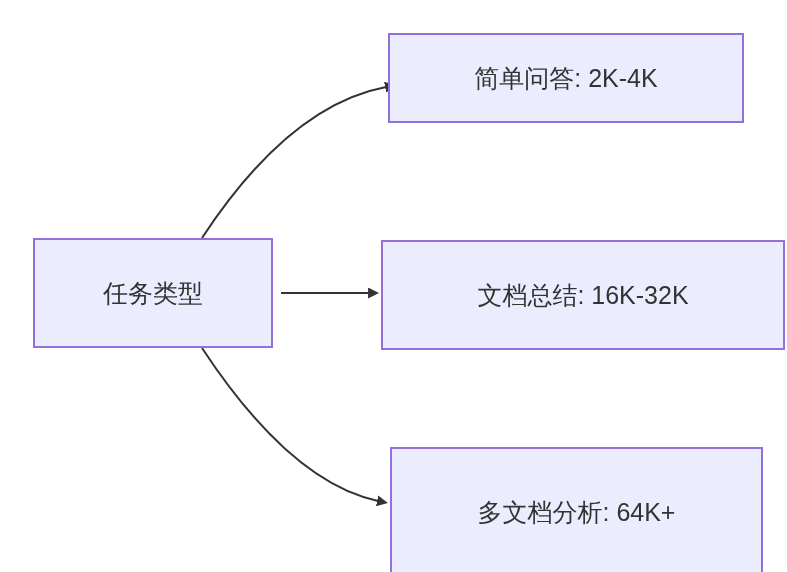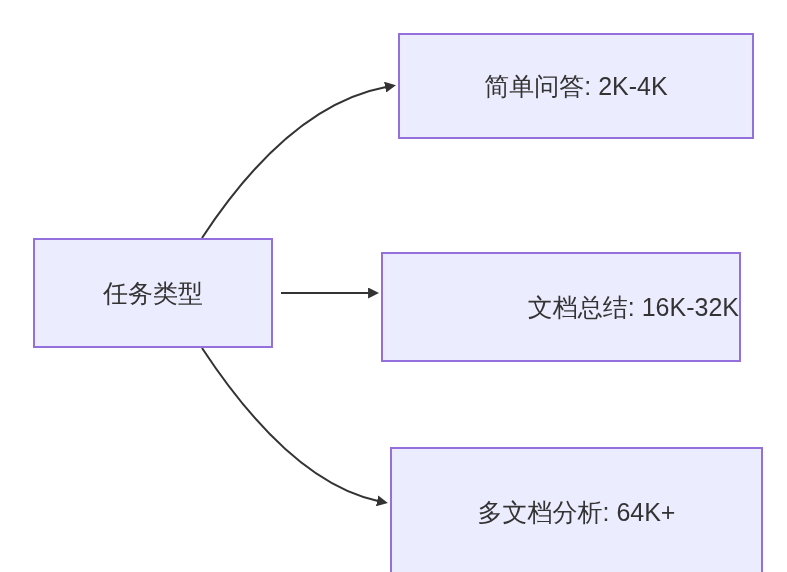--- a/index.html
+++ b/index.html
@@ -26,22 +26,22 @@
     background:var(--node-fill);
     border:2px solid var(--node-border);
     color:var(--text-color);
     display:flex;align-items:center;justify-content:center;
     font-size:25px;
     line-height:1.2;
     text-align:center;
     white-space:nowrap;
   }
   .node-root   {left:33px;  top:238px; width:240px; height:110px;}
-  .node-qa     {left:398px; top:33px;  width:356px; height:106px;}
-  .node-summary{left:381px; top:252px; width:360px; height:110px;justify-content:flex-end;}
+  .node-qa     {left:388px; top:33px;  width:356px; height:90px;}
+  .node-summary{left:381px; top:240px; width:404px; height:110px;}
   .node-multi  {left:390px; top:447px; width:373px; height:130px;}
 </style>
 </head>
 <body>
 
 <div class="canvas">
 
   <svg class="edges" width="787" height="572" viewBox="0 0 787 572" xmlns="http://www.w3.org/2000/svg">
     <defs>
       <marker id="arrow" viewBox="0 0 12 12" refX="1" refY="6" markerWidth="11" markerHeight="11" orient="auto" markerUnits="userSpaceOnUse">

